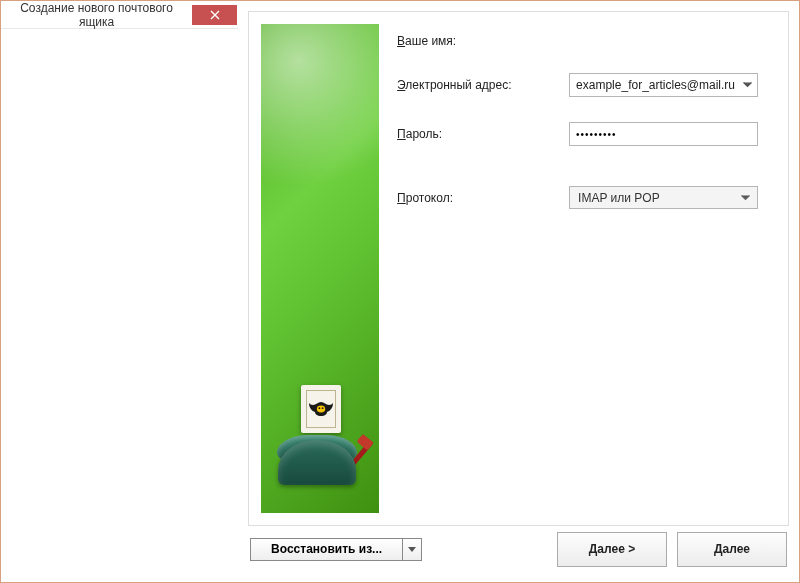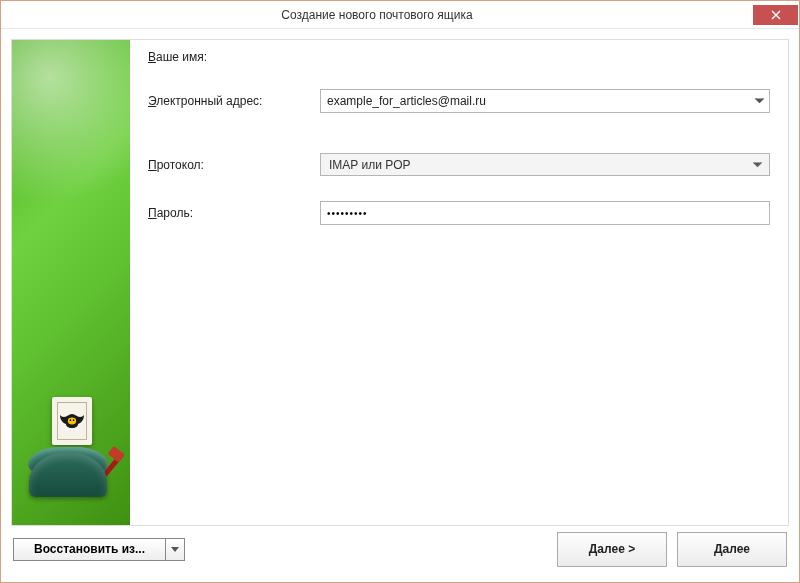--- a/index.html
+++ b/index.html
@@ -10,21 +10,20 @@
       width: 800px;
       height: 583px;
       overflow: hidden;
     }
     .window {
       width: 800px;
       height: 583px;
       background: #fff;
       border: 1px solid #d8a080;
       display: flex;
-      flex-direction: column;
     }
     .titlebar {
       height: 28px;
       background: #fff;
       display: flex;
       align-items: center;
       justify-content: space-between;
       border-bottom: 1px solid #e8e8e8;
     }
     .titlebar-title {
@@ -51,21 +50,21 @@
       flex: 1;
       padding: 10px;
       display: flex;
       flex-direction: column;
     }
     .inner-panel {
       flex: 1;
       border: 1px solid #ddd;
       background: #fff;
       display: flex;
-      padding: 0;
+      padding: 12px;
     }
     .sidebar-image {
       width: 118px;
       height: 100%;
       margin: 0;
       background: linear-gradient(135deg, #4fb020 0%, #6fd040 35%, #5fc030 55%, #3f9010 100%);
       position: relative;
       overflow: hidden;
       flex-shrink: 0;
     }
@@ -271,43 +270,43 @@
               <span>example_for_articles@mail.ru</span>
               <span class="combo-arrow">
                 <svg class="chev" viewBox="0 0 9 6">
                     <path d="M0.5 0.5 L4.5 4.5 L8.5 0.5" stroke="#555" stroke-width="1.2" fill="none"></path>
                   </svg>
               </span>
             </div>
           </div>
         </div>
 
+        <div class="form-row">
+          <div class="form-label"><u>П</u><span>ароль:</span></div>
+          <div class="form-control">
+            <div class="textinput" style="display:flex;align-items:center;">
+              <span class="password-dots">•••••••••</span>
+            </div>
+          </div>
+        </div>
+
         <div class="form-row gap-before">
           <div class="form-label"><u>П</u><span>ротокол:</span></div>
           <div class="form-control">
             <div class="select-plain">
               <span>IMAP или POP</span>
               <span class="combo-arrow">
                 <svg class="chev" viewBox="0 0 9 6">
                     <path d="M0.5 0.5 L4.5 4.5 L8.5 0.5" stroke="#666" stroke-width="1.2" fill="none"></path>
                   </svg>
               </span>
             </div>
           </div>
         </div>
 
-        <div class="form-row">
-          <div class="form-label"><u>П</u><span>ароль:</span></div>
-          <div class="form-control">
-            <div class="textinput" style="display:flex;align-items:center;">
-              <span class="password-dots">•••••••••</span>
-            </div>
-          </div>
-        </div>
-
       </div>
     </div>
 
     <div class="footer">
       <div class="restore-btn">
         <div class="restore-btn-main">
           <span>Восстановить из...</span>
         </div>
         <div class="restore-btn-arrow">
           <svg class="tri" viewBox="0 0 8 5">

